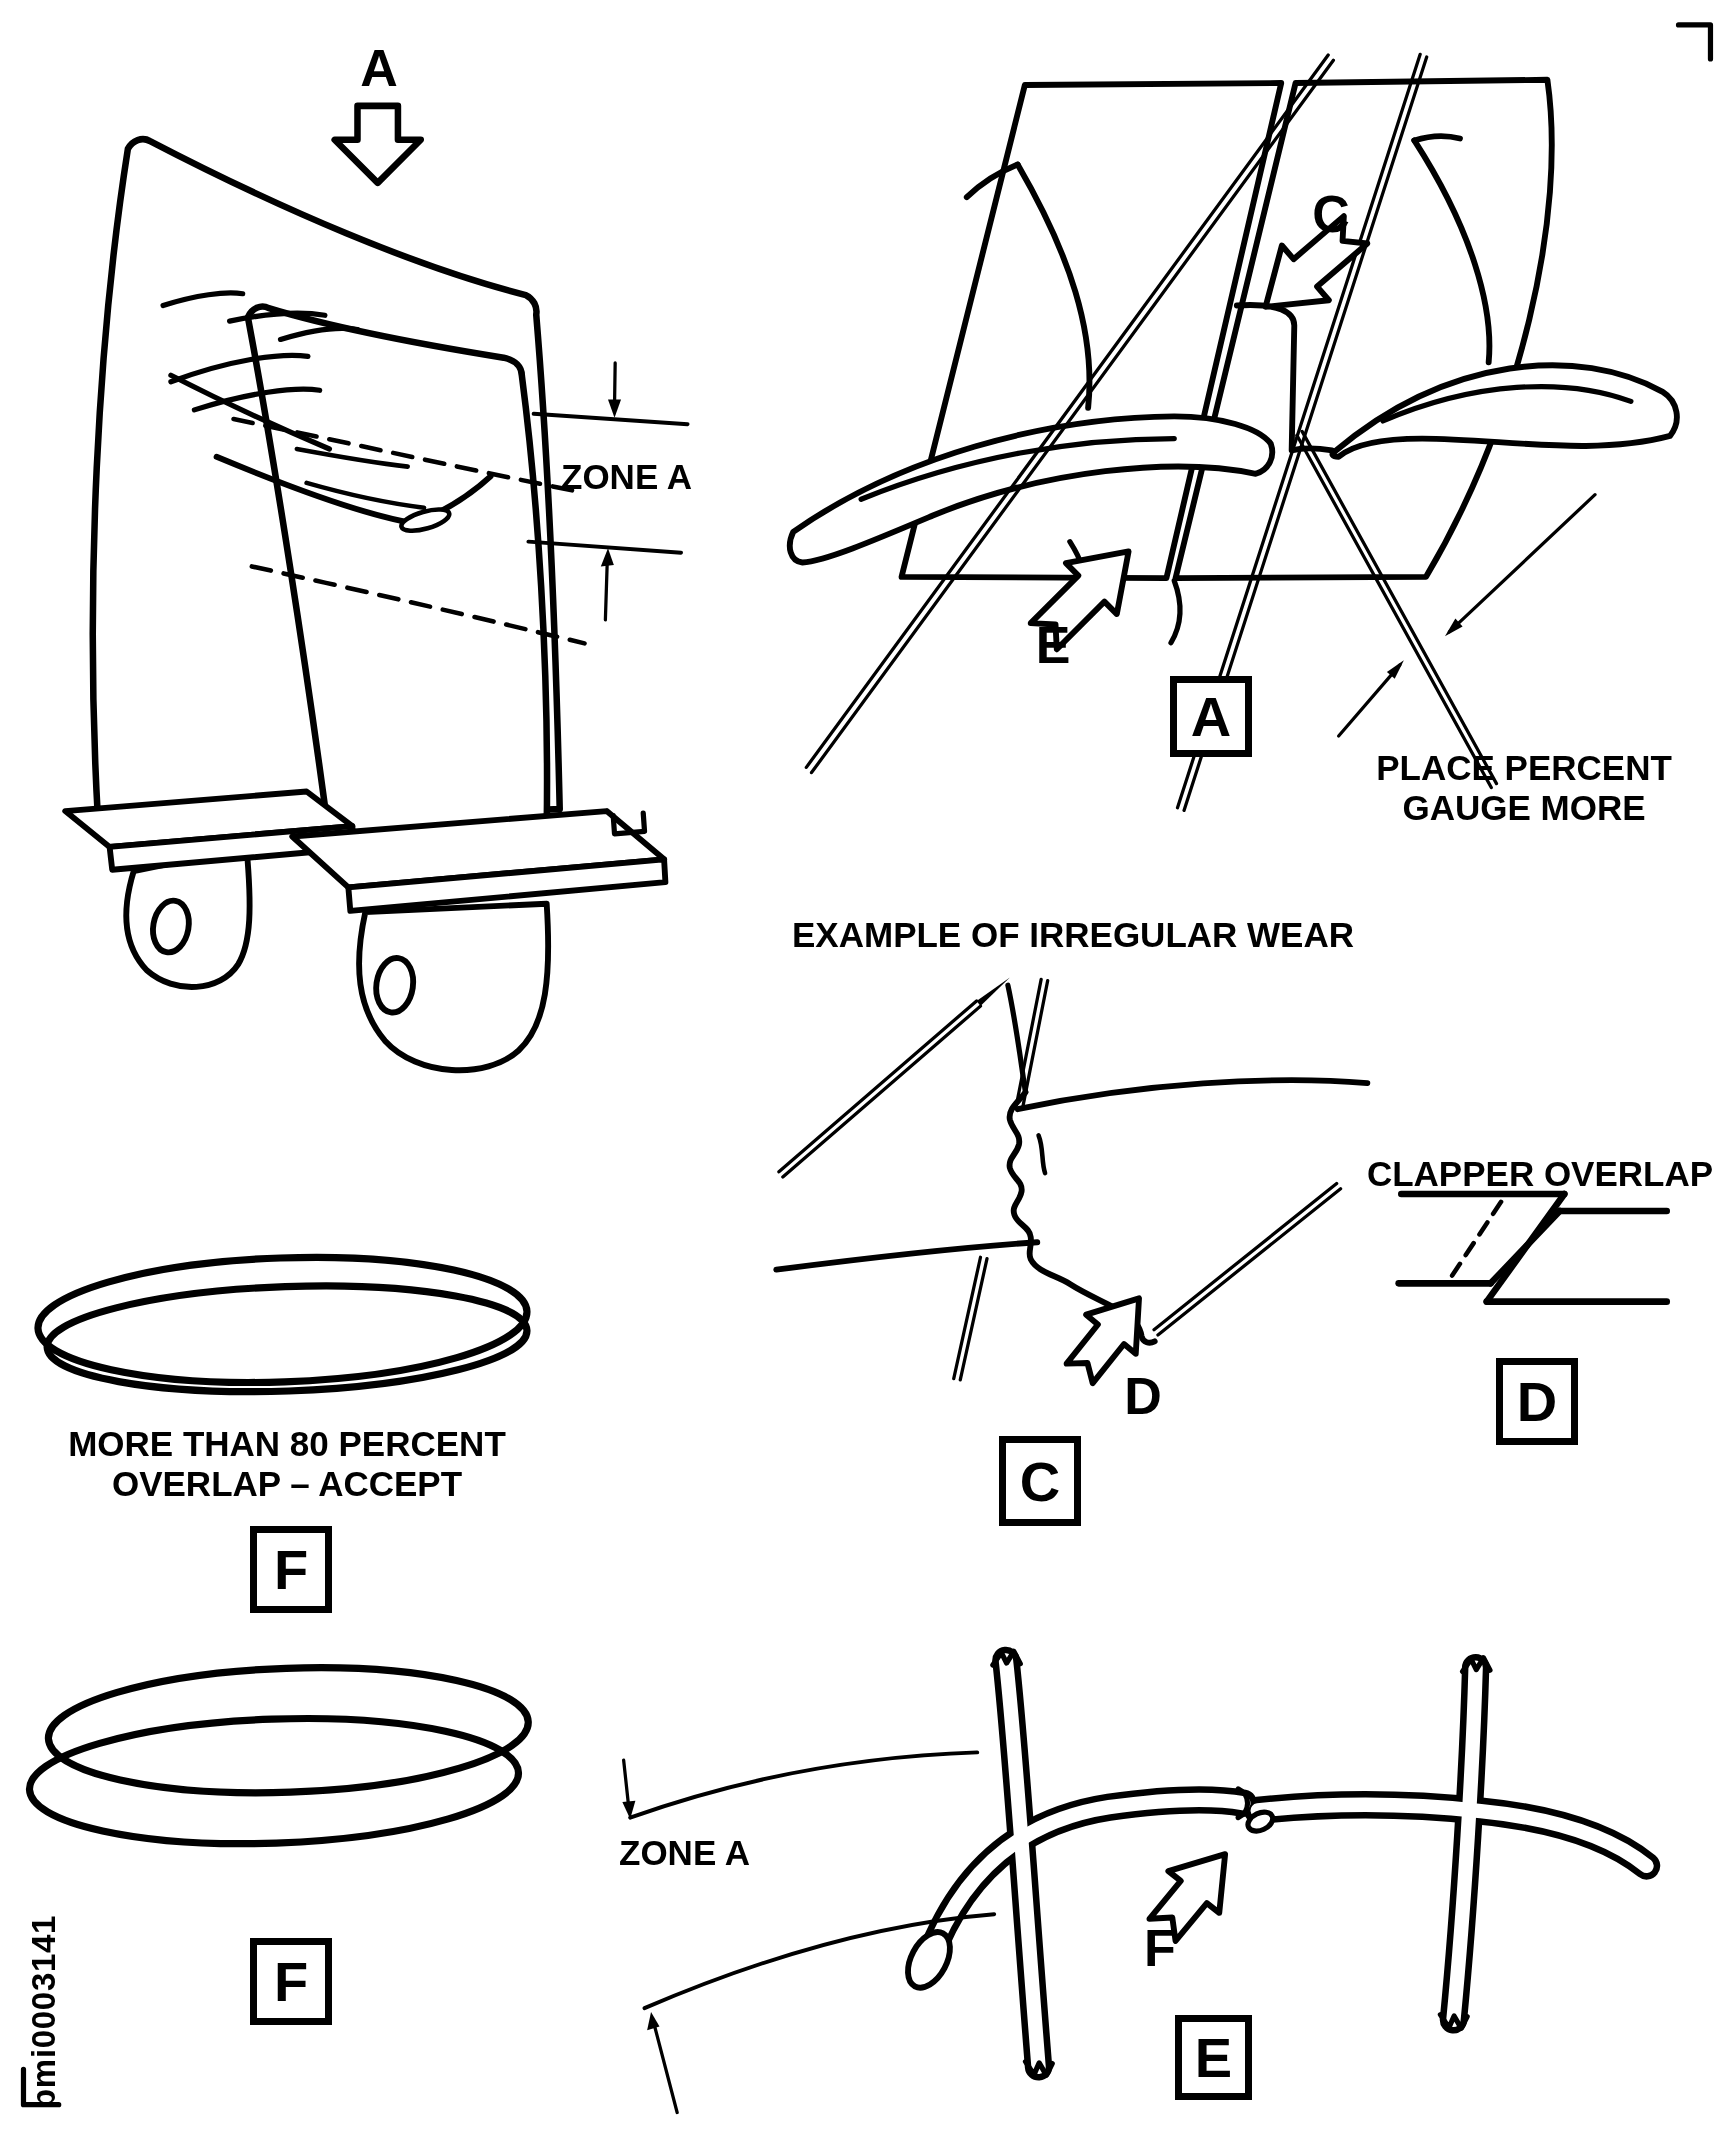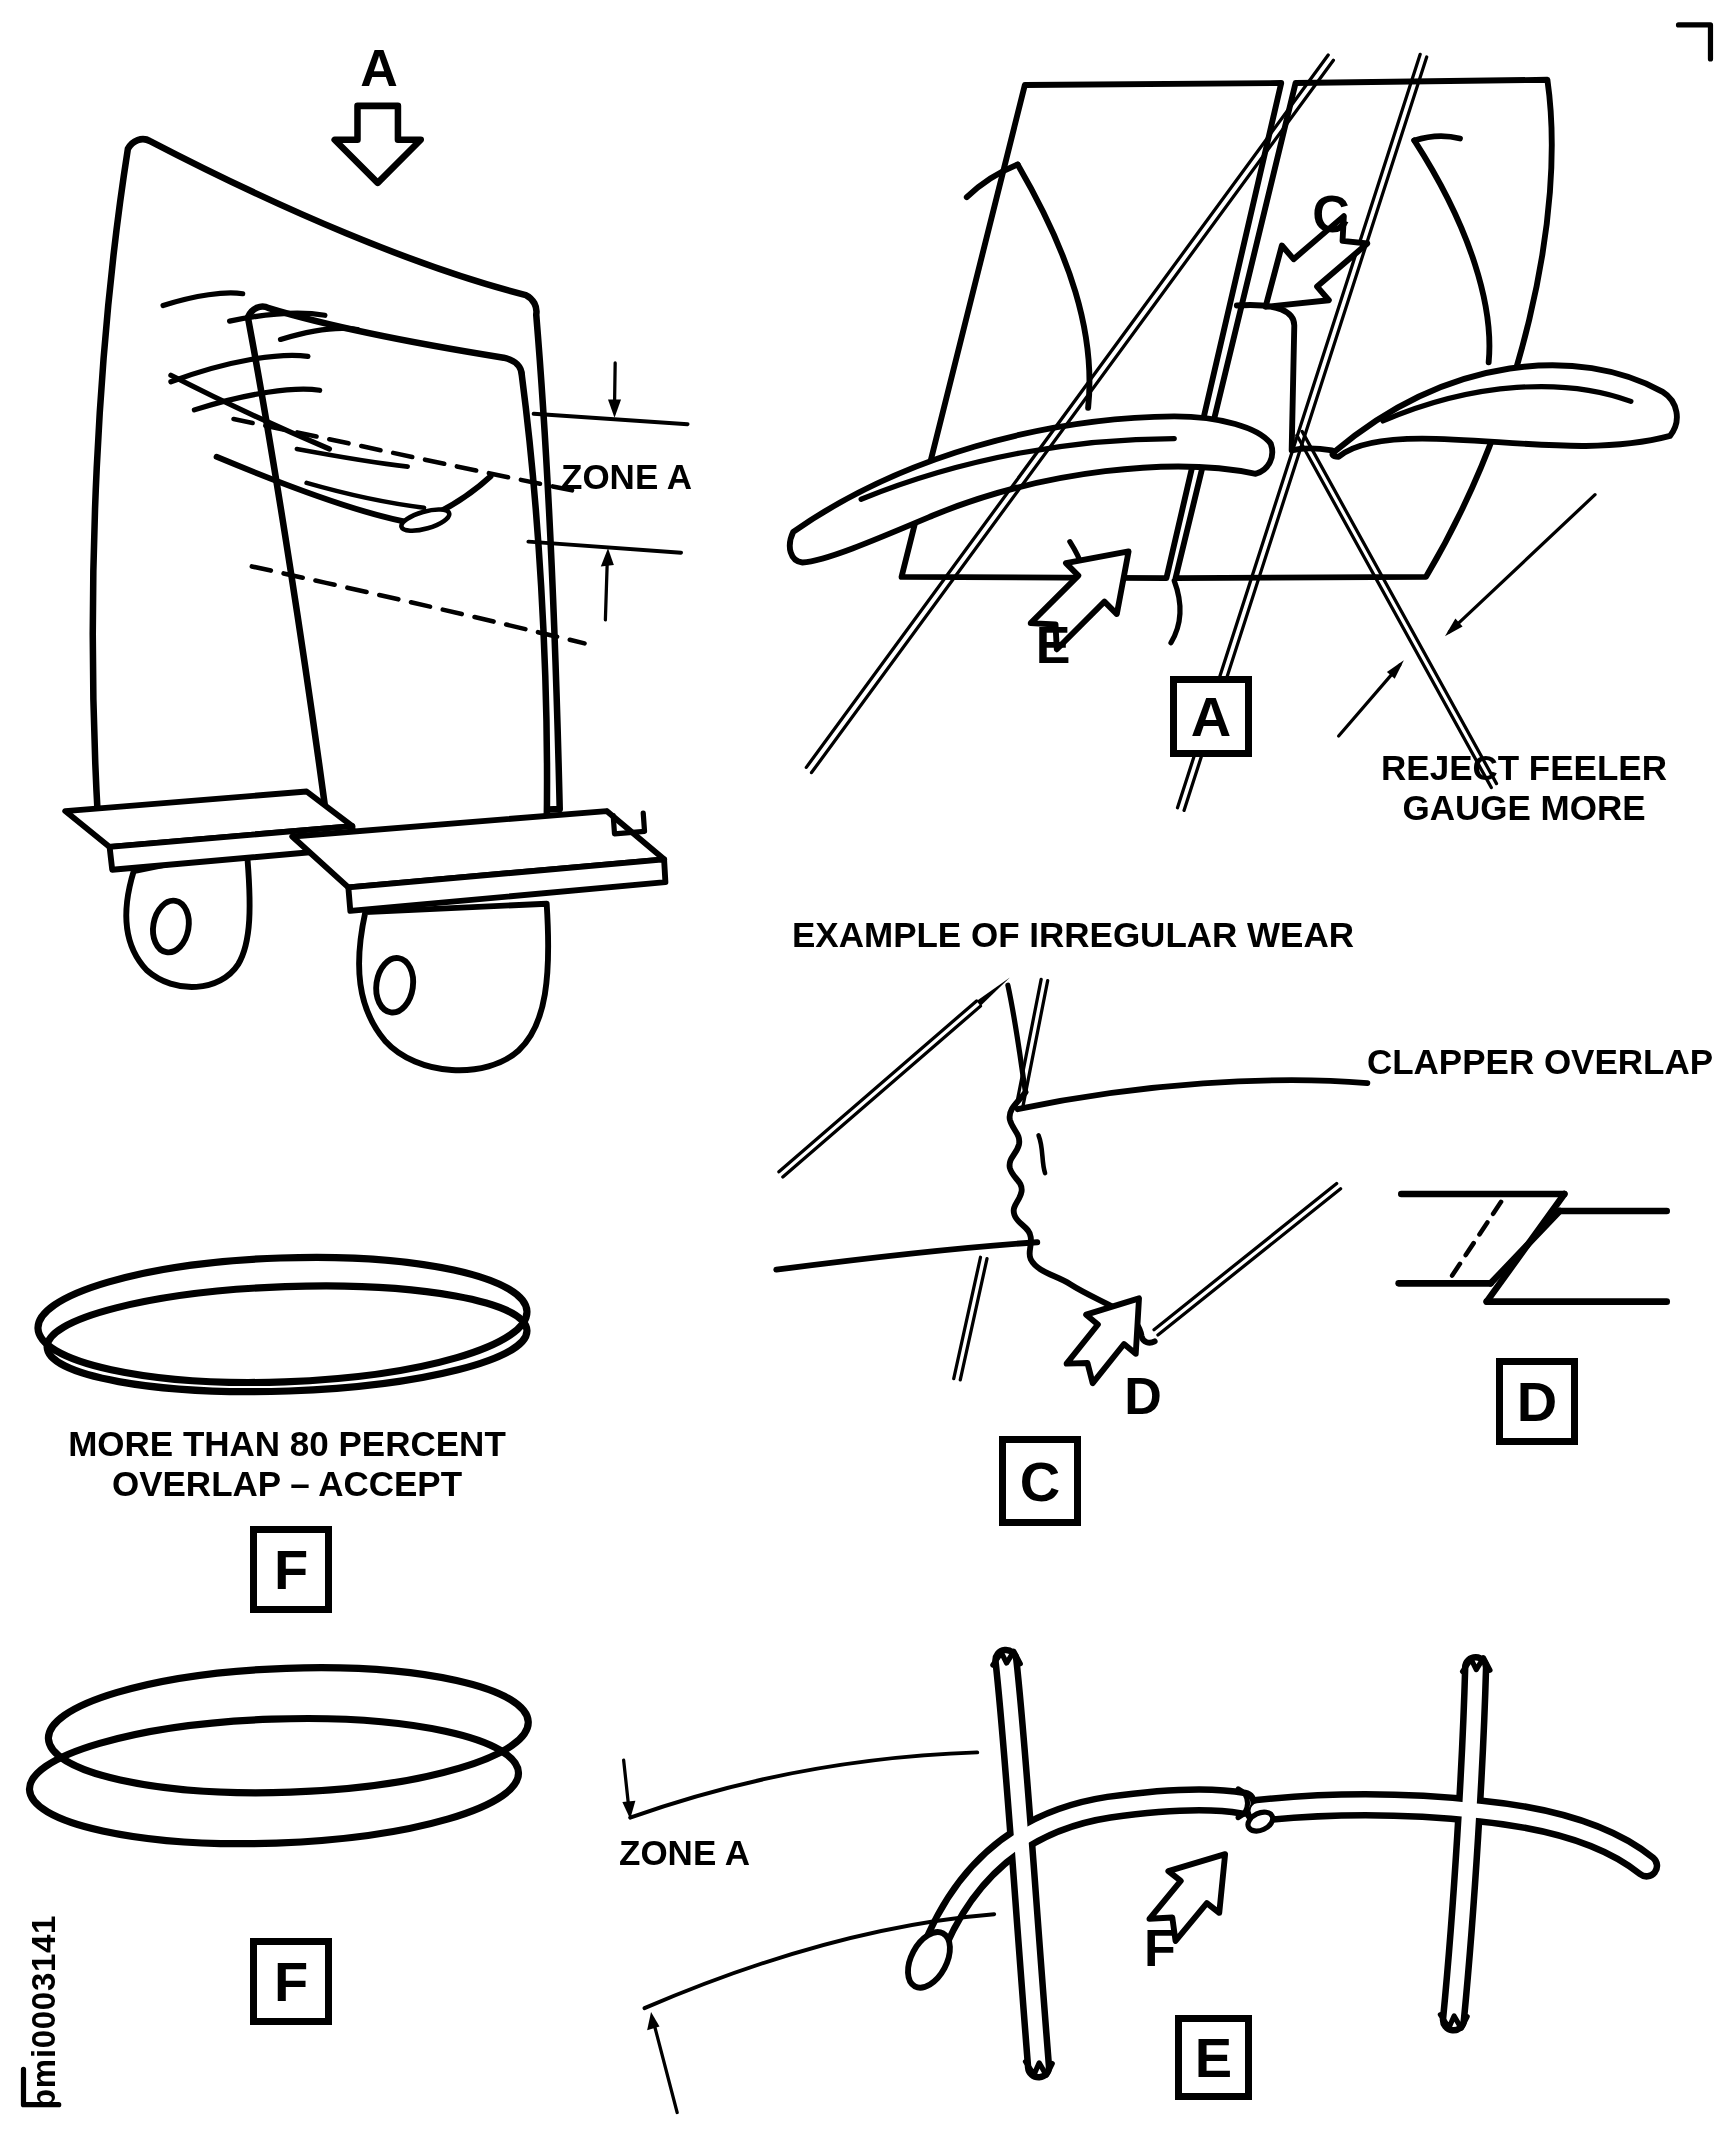--- a/index.html
+++ b/index.html
@@ -161,33 +161,33 @@
 
 <div class="lbl big" style="left:1331px;top:188px;">C</div>
 
 <div class="lbl big" style="left:1053px;top:619px;">E</div>
 
 <div class="refbox" style="left:1170px;top:676px;width:82px;height:81px;">
   <span>A</span>
 </div>
 
 <div class="capblock" style="left:1524px;top:748px;">
-  <div>REJECT FEELER</div>
+  <div>PLACE PERCENT</div>
   <div>GAUGE MORE</div>
 </div>
 
 <div class="capblock" style="left:1073px;top:915px;">EXAMPLE OF IRREGULAR WEAR</div>
 
 <div class="lbl big" style="left:1143px;top:1370px;">D</div>
 
 <div class="refbox" style="left:999px;top:1436px;width:82px;height:90px;">
   <span>C</span>
 </div>
 
-<div class="capblock" style="left:1540px;top:1042px;">CLAPPER OVERLAP</div>
+<div class="capblock" style="left:1540px;top:1154px;">CLAPPER OVERLAP</div>
 
 <div class="refbox" style="left:1496px;top:1358px;width:82px;height:87px;">
   <span>D</span>
 </div>
 
 <div class="capblock" style="left:287px;top:1424px;">
   <div>MORE THAN 80 PERCENT</div>
   <div>OVERLAP – ACCEPT</div>
 </div>
 

